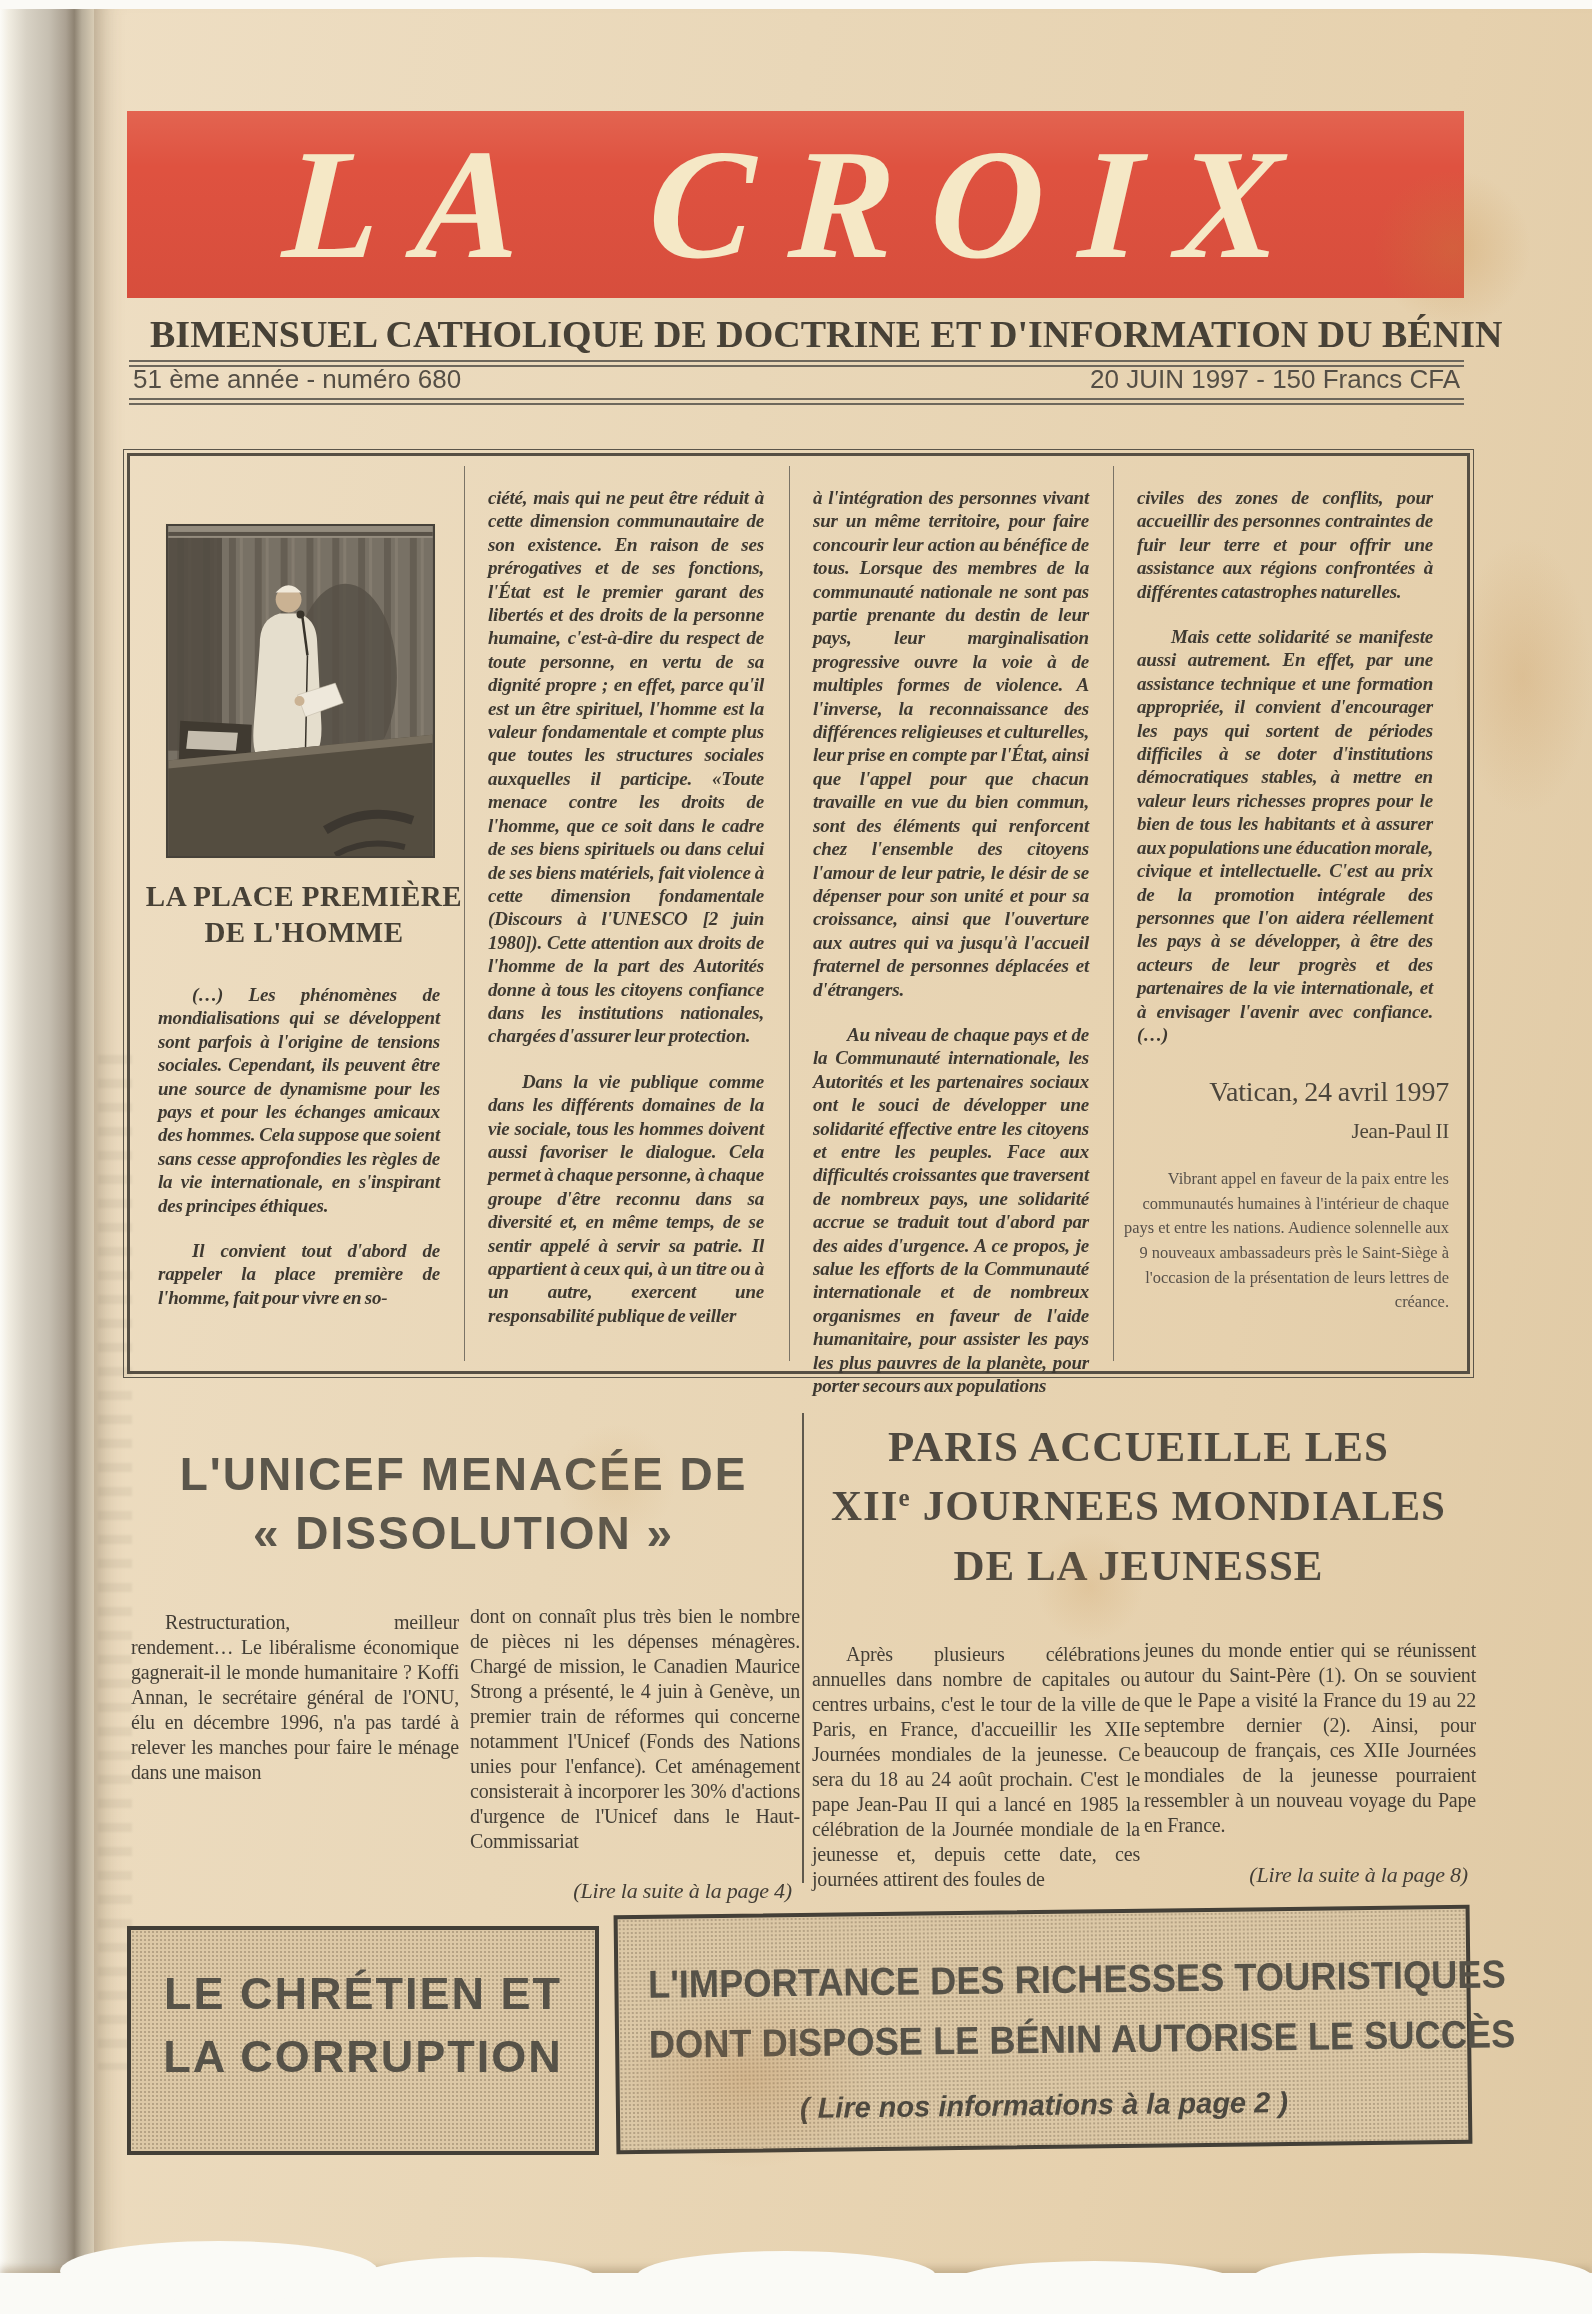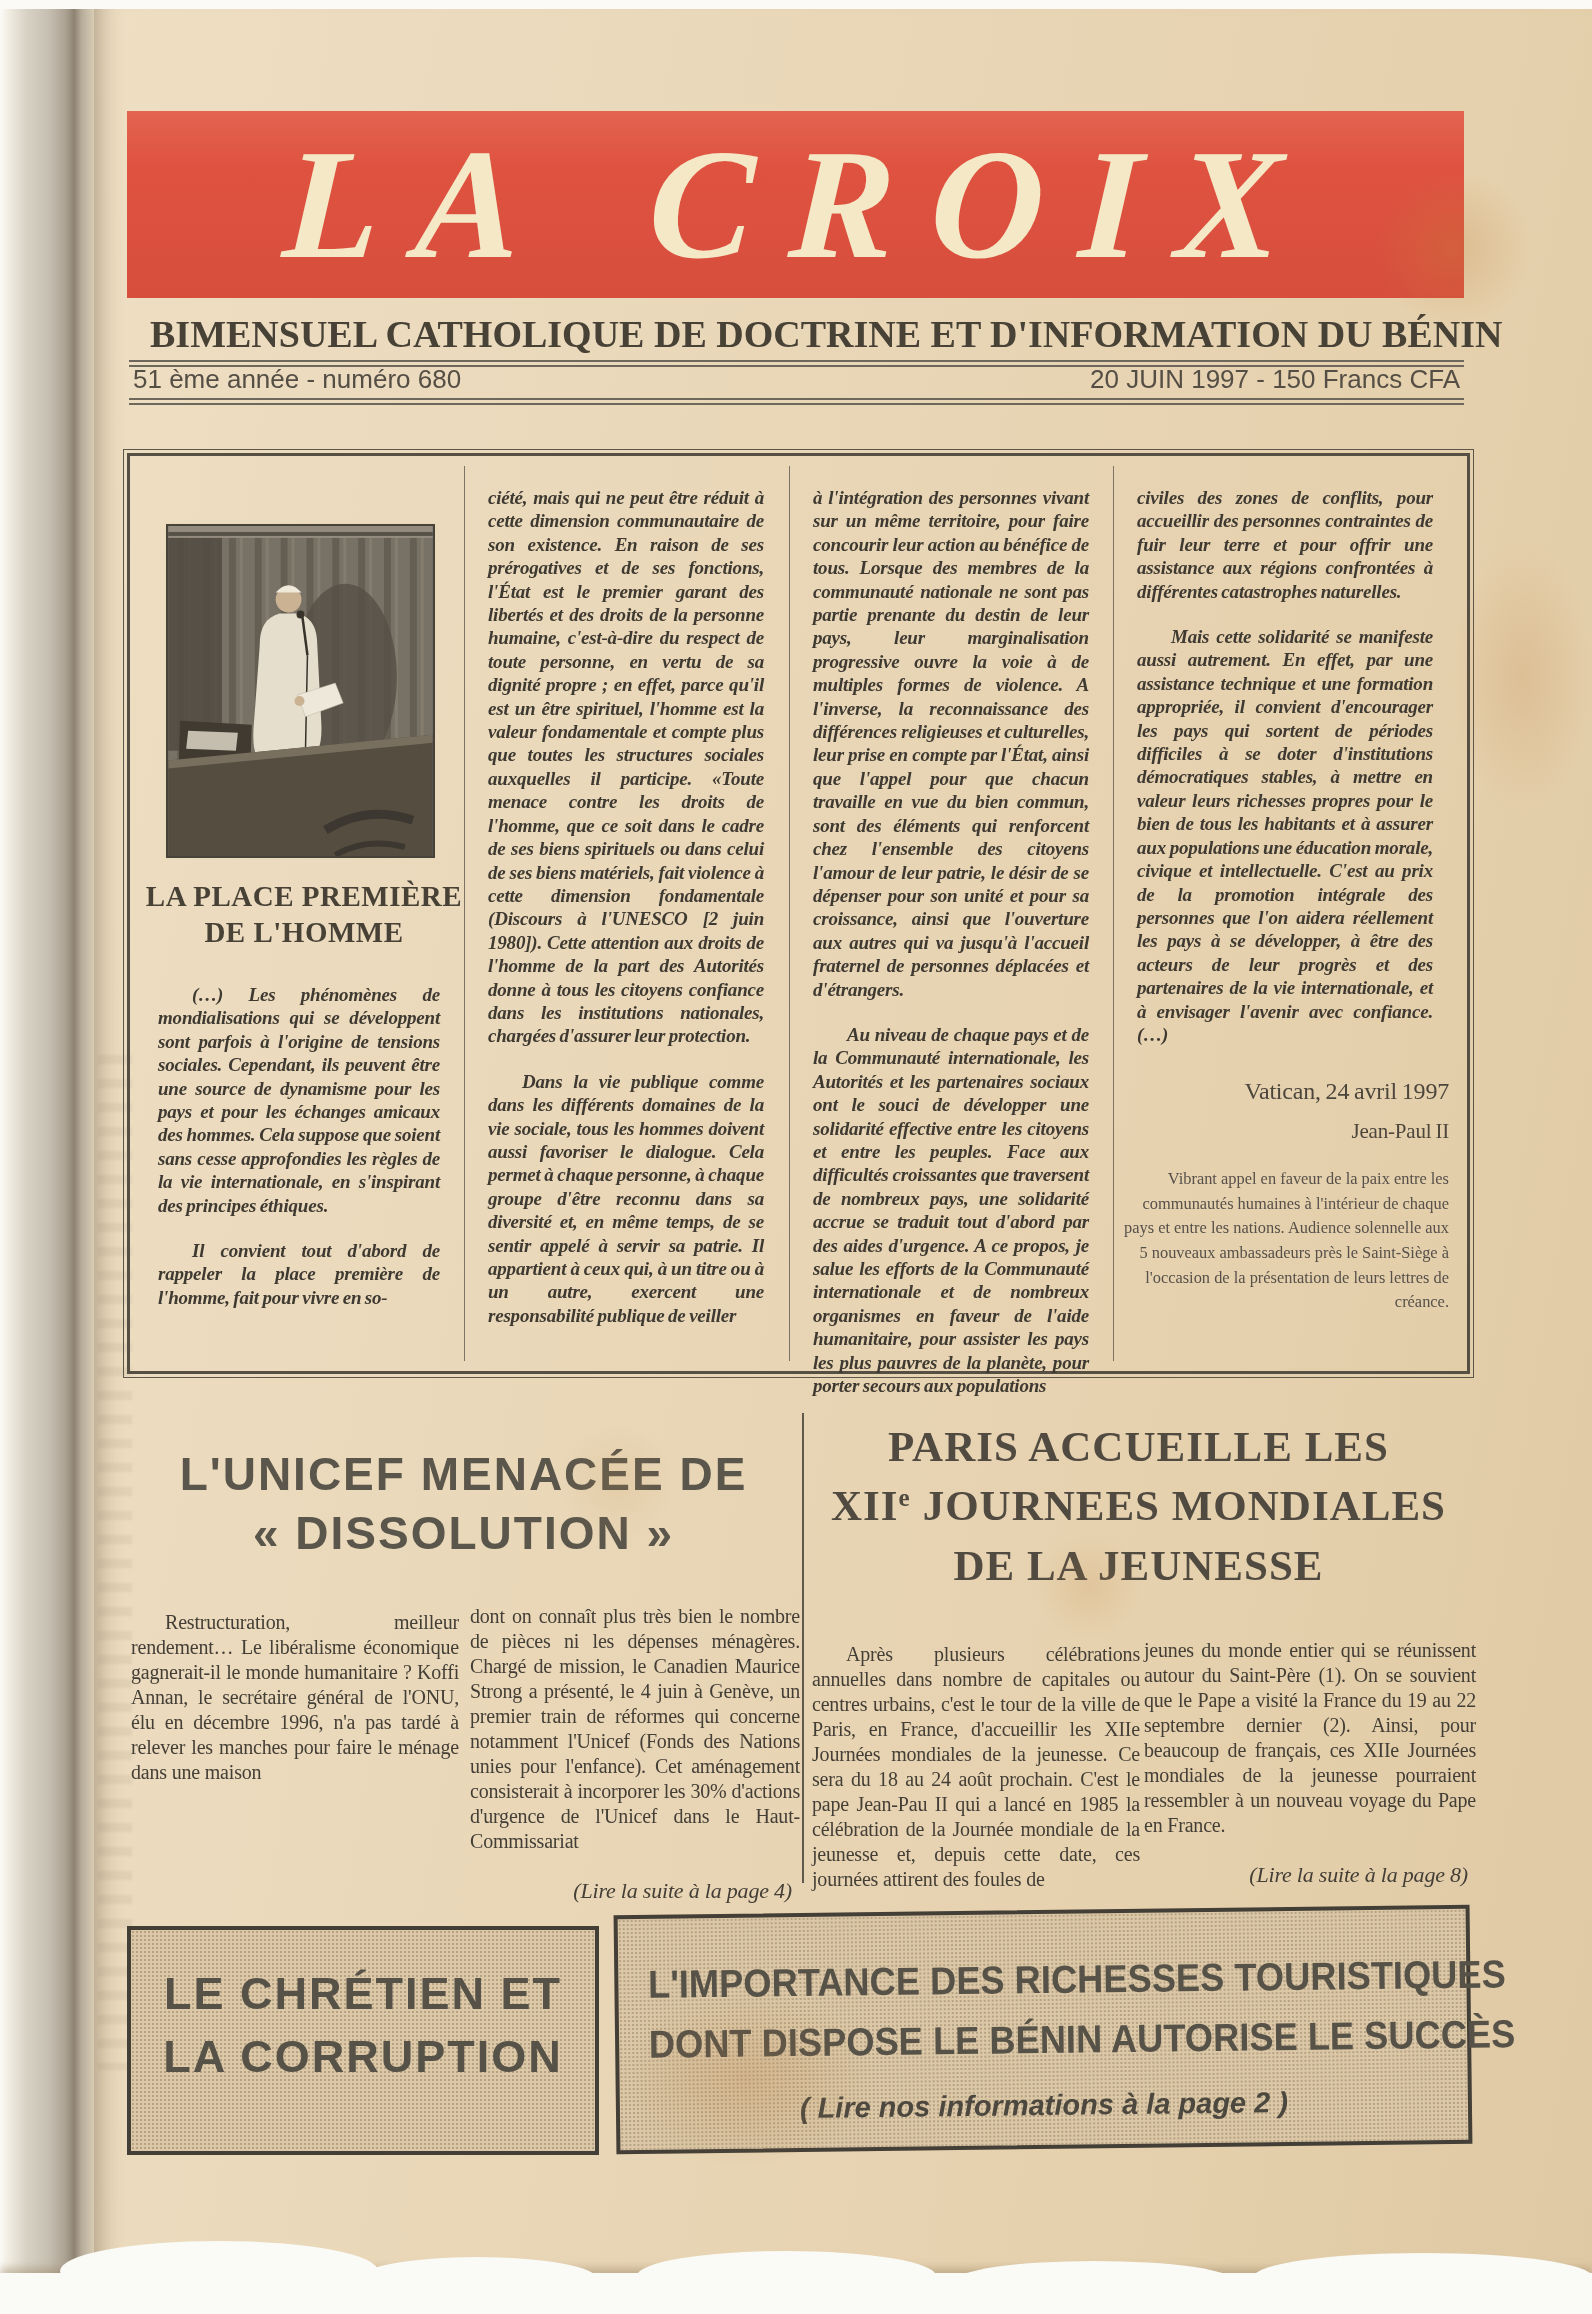--- a/index.html
+++ b/index.html
@@ -50,21 +50,21 @@
   .pope-headline{position:absolute;left:0px;top:422px;width:334px;text-align:center;
     font-family:"Liberation Serif",serif;font-weight:700;font-size:29px;line-height:1.25;
     color:#474136;letter-spacing:0.5px;padding-left:7px;}
   .popecol{position:absolute;font-family:"Liberation Serif",serif;font-style:italic;
     font-weight:700;font-size:19px;line-height:23.4px;color:#3e3931;text-align:justify;
     letter-spacing:-0.2px;word-spacing:-1px;}
   .popecol p{margin:16px;}
   .popecol p + p{margin-top:22px;text-indent:34px;}
   .ind{text-indent:34px;}
   .sig-date,.sig-name,.sig-note{font-style:normal;font-weight:400;text-align:right;}
-  .sig-date{margin-top:34px;font-size:24px;color:#4c463c;}
+  .sig-date{margin-top:34px;font-size:28px;color:#4c463c;}
   .sig-name{margin-top:16px;font-size:21px;color:#4c463c;}
   .sig-note{margin-top:24px;font-size:16.4px;line-height:1.5;color:#56504a;
     letter-spacing:0;word-spacing:0;}
 
   
   .unicef-headline{left:129px;top:1445px;width:669px;text-align:center;
     font-family:"Liberation Sans",sans-serif;font-weight:700;font-size:46px;line-height:1.28;
     letter-spacing:2px;color:#5b564b;}
   .paris-headline{left:808px;top:1417px;width:661px;text-align:center;
     font-family:"Liberation Serif",serif;font-weight:700;font-size:43px;line-height:1.38;
@@ -173,21 +173,21 @@
     </div>
     <div class="popecol" style="left:667px;top:14px;width:308px;">
       <p>à l'intégration des personnes vivant sur un même territoire, pour faire concourir leur action au bénéfice de tous. Lorsque des membres de la communauté nationale ne sont pas partie prenante du destin de leur pays, leur marginalisation progressive ouvre la voie à de multiples formes de violence. A l'inverse, la reconnaissance des différences religieuses et culturelles, leur prise en compte par l'État, ainsi que l'appel pour que chacun travaille en vue du bien commun, sont des éléments qui renforcent chez l'ensemble des citoyens l'amour de leur patrie, le désir de se dépenser pour son unité et pour sa croissance, ainsi que l'ouverture aux autres qui va jusqu'à l'accueil fraternel de personnes déplacées et d'étrangers.</p>
       <p>Au niveau de chaque pays et de la Communauté internationale, les Autorités et les partenaires sociaux ont le souci de développer une solidarité effective entre les citoyens et entre les peuples. Face aux difficultés croissantes que traversent de nombreux pays, une solidarité accrue se traduit tout d'abord par des aides d'urgence. A ce propos, je salue les efforts de la Communauté internationale et de nombreux organismes en faveur de l'aide humanitaire, pour assister les pays les plus pauvres de la planète, pour porter secours aux populations</p>
     </div>
     <div class="popecol" style="left:991px;top:14px;width:328px;">
       <p>civiles des zones de conflits, pour accueillir des personnes contraintes de fuir leur terre et pour offrir une assistance aux régions confrontées à différentes catastrophes naturelles.</p>
       <p>Mais cette solidarité se manifeste aussi autrement. En effet, par une assistance technique et une formation appropriée, il convient d'encourager les pays qui sortent de périodes difficiles à se doter d'institutions démocratiques stables, à mettre en valeur leurs richesses propres pour le bien de tous les habitants et à assurer aux populations une éducation morale, civique et intellectuelle. C'est au prix de la promotion intégrale des personnes que l'on aidera réellement les pays à se développer, à être des acteurs de leur progrès et des partenaires de la vie internationale, et à envisager l'avenir avec confiance. (…)</p>
       <div class="sig-date">Vatican, 24 avril 1997</div>
       <div class="sig-name">Jean-Paul II</div>
-      <div class="sig-note">Vibrant appel en faveur de la paix entre les communautés humaines à l'intérieur de chaque pays et entre les nations. Audience solennelle aux 5 nouveaux ambassadeurs près le Saint-Siège à l'occasion de la présentation de leurs lettres de créance.</div>
+      <div class="sig-note">Vibrant appel en faveur de la paix entre les communautés humaines à l'intérieur de chaque pays et entre les nations. Audience solennelle aux 9 nouveaux ambassadeurs près le Saint-Siège à l'occasion de la présentation de leurs lettres de créance.</div>
     </div>
   </div>
 
   <div class="abs section-vdiv"></div>
 
   <div class="abs unicef-headline">
     <span>L'UNICEF MENACÉE DE</span><br>
     <span>« DISSOLUTION »</span>
   </div>
   <div class="news-col" style="left:131px;top:1610px;width:328px;">

